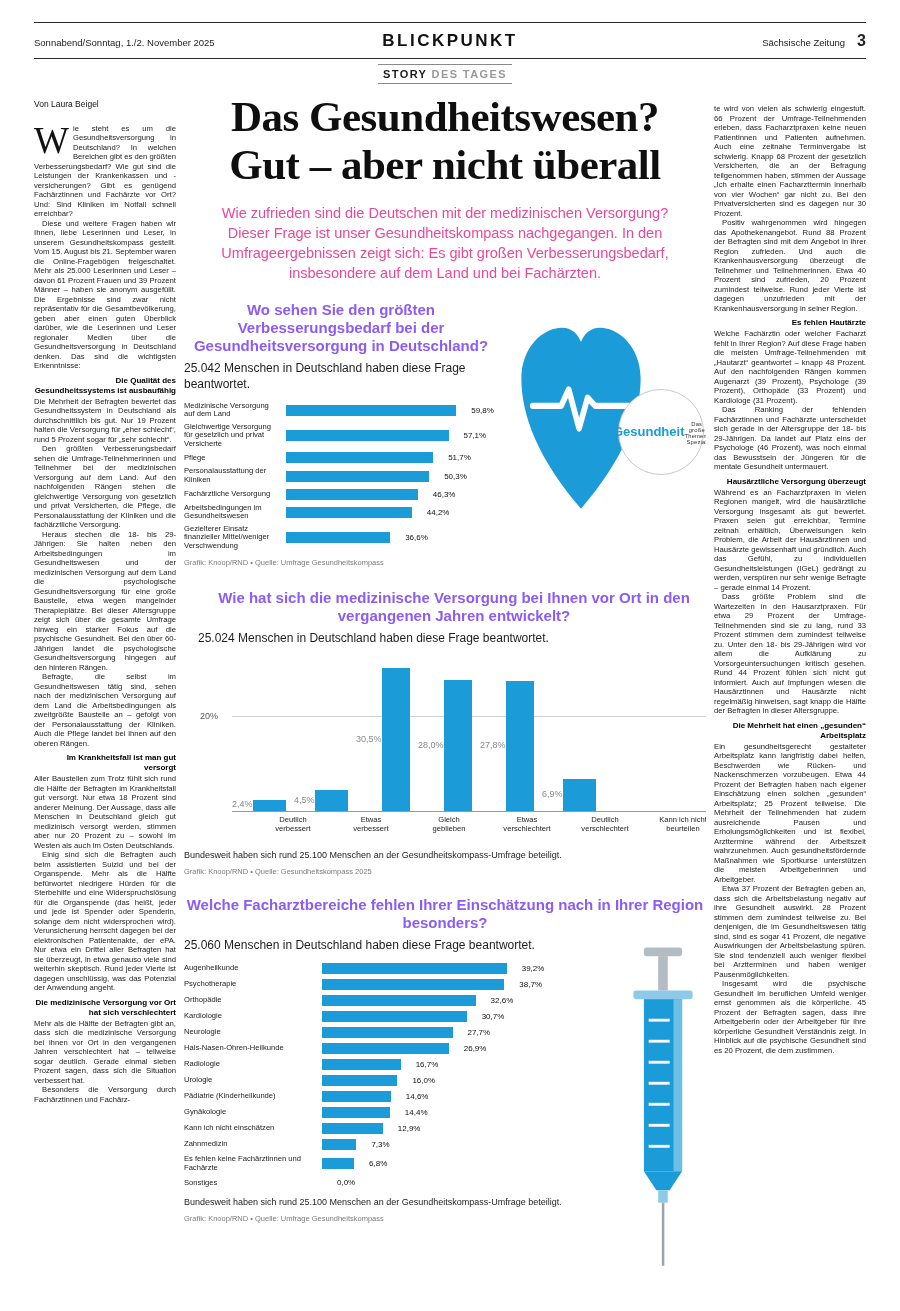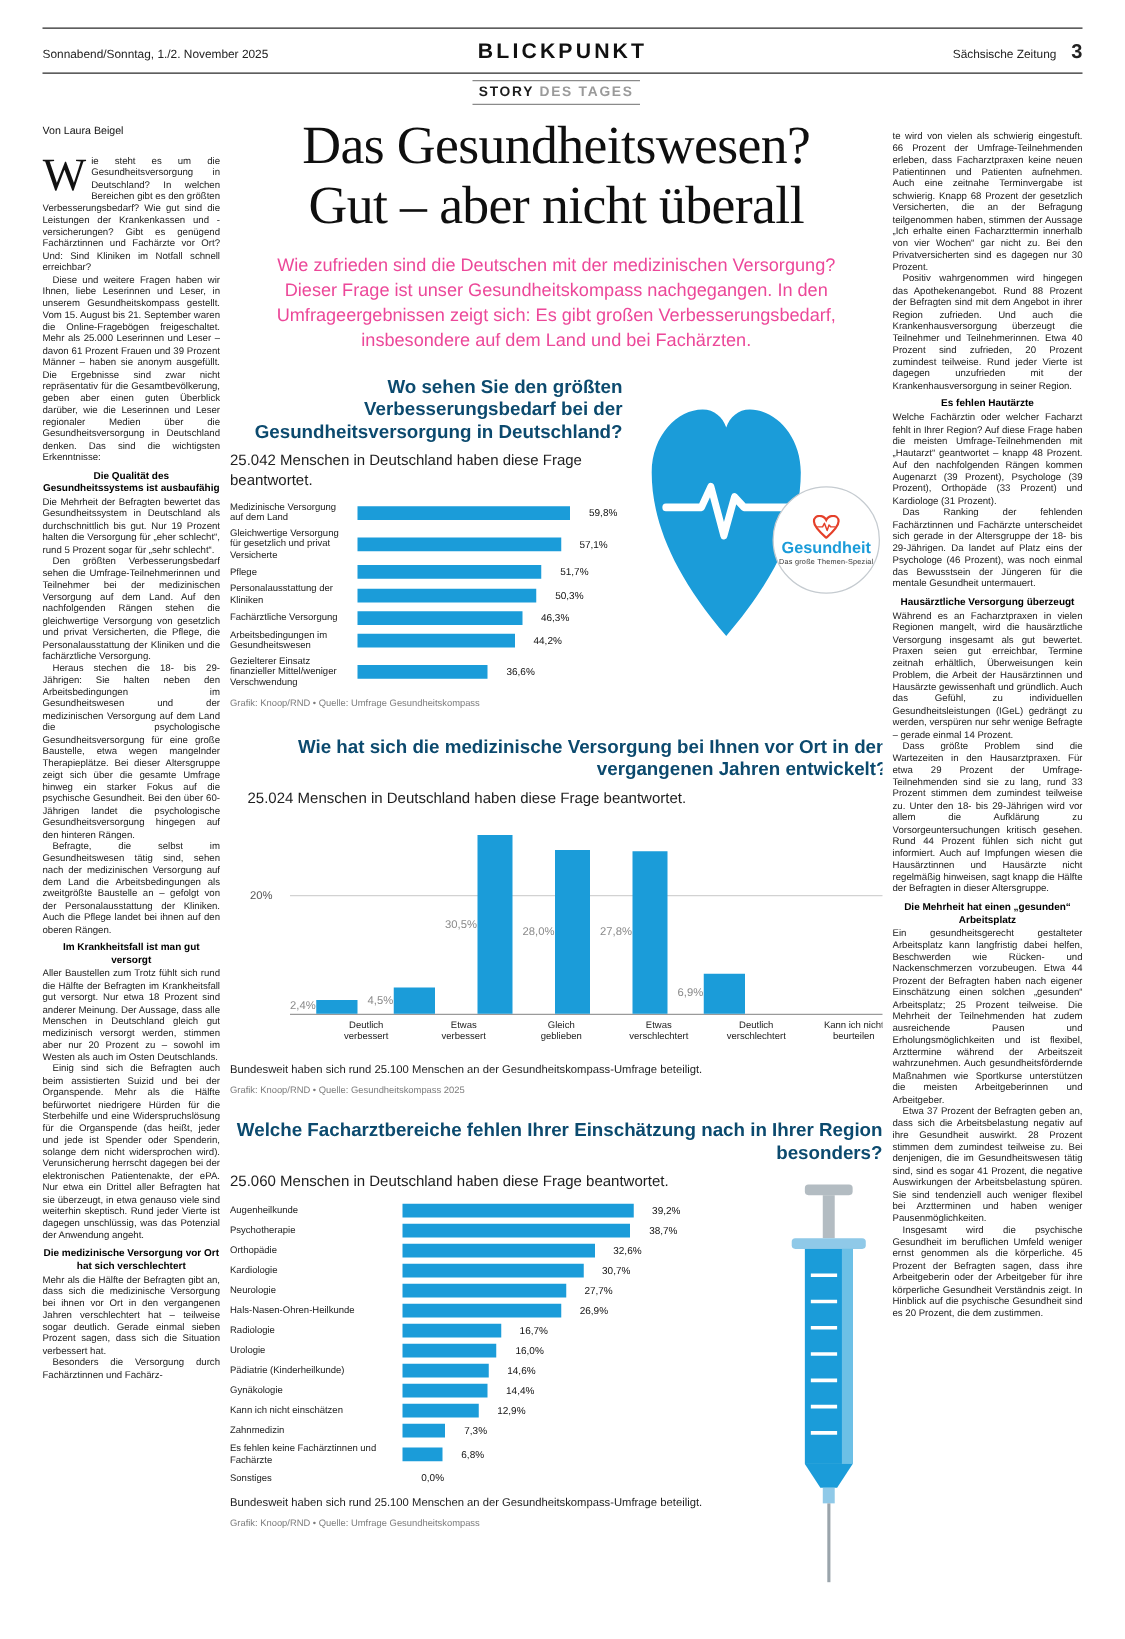--- a/index.html
+++ b/index.html
@@ -13,52 +13,52 @@
   .masthead .section{font-size:17px;font-weight:bold;letter-spacing:2.5px;color:#111}
   .masthead .paper{flex:1;text-align:right;font-size:9.5px;color:#222}
   .masthead .pagenum{font-size:16px;margin-left:12px;font-weight:bold}
 
   
   .col{font-size:7.7px;line-height:9.5px;text-align:justify;color:#222;hyphens:auto;overflow-wrap:break-word}
   .left-col{position:absolute;left:34px;top:100px;width:142px;height:1202px;overflow:hidden}
   .right-col{position:absolute;left:714px;top:104px;width:152px;height:1200px;overflow:hidden}
   .col p{text-indent:8px;margin:0}
   .col p.no-indent{text-indent:0}
-  .col h4{font-size:8px;line-height:10px;margin:5px 0 1px;color:#000;text-align:center}
+  .col h4{font-size:8px;line-height:10px;margin:5px 0 1px;color:#000;text-align:right}
   .byline{font-size:8.5px;margin-bottom:14px;color:#111}
   .dropcap{float:left;font-family:"Liberation Serif",serif;font-size:37px;line-height:29px;padding:2px 4px 0 0;color:#111}
 
   
   .center-col{position:absolute;left:184px;top:64px;width:522px;height:1246px;overflow:hidden}
   .kicker{width:134px;margin:0 auto;text-align:center;border-top:1px solid #8a8a8a;border-bottom:1px solid #8a8a8a;padding:3px 0;font-size:11px;font-weight:bold;letter-spacing:1.4px}
   .kicker .k2{color:#9a9a9a}
-  .headline{font-family:"Liberation Serif",serif;font-size:43px;line-height:1.12;text-align:center;margin-top:9px;color:#0f0f0f;letter-spacing:-0.5px;font-weight:normal}
+  .headline{font-family:"Liberation Serif",serif;font-size:43px;line-height:1.12;text-align:center;margin-top:9px;color:#0f0f0f;letter-spacing:-0.5px;font-weight:bold}
   .lede{font-size:14.5px;line-height:1.38;text-align:center;color:#ec4899;max-width:480px;margin:14px auto 18px}
 
   
-  .chart-title{font-size:15px;line-height:1.2;font-weight:bold;color:#0c4a6e;text-align:right}
+  .chart-title{font-size:15px;line-height:1.2;font-weight:bold;color:#8b5cf6;text-align:center}
   .chart-sub{font-size:12px;line-height:1.3;margin-top:6px;color:#1d1d1d}
   .credit{font-size:7.5px;color:#7c7c7c;margin-top:7px}
   .footnote{font-size:9px;color:#1d1d1d;margin-top:9px}
 
   
   .hrow{display:flex;align-items:center;margin-bottom:4px}
   .hlabel{font-size:7.6px;line-height:8.6px;color:#222;padding-right:6px;text-align:left}
   .harea{flex:1;display:flex;align-items:center}
   .hbar{height:11px;background:var(--accent);flex-shrink:0}
   .hval{font-size:8px;margin-left:15px;color:#111;white-space:nowrap}
 
   
   .chart1{display:flex;gap:10px;margin-top:6px}
   .c1-left{width:314px}
   .c1-left .hrows{margin-top:9px}
   .c1 .hlabel, .c1-left .hlabel{width:102px}
   .c1-right{position:relative;flex:1;height:252px}
   .heart-svg{position:absolute;left:2px;top:2px}
-  .logo-circle{position:absolute;right:2px;top:88px;width:86px;height:86px;border-radius:50%;border:1px solid #c5cbd0;background:#fff;display:flex;flex-direction:column;align-items:center;justify-content:center;text-align:center}
+  .logo-circle{position:absolute;right:2px;top:88px;width:86px;height:86px;border-radius:50%;border:1px solid #c5cbd0;background:#fff;display:flex;flex-direction:row;align-items:center;justify-content:center;text-align:center}
   .logo-title{font-size:13px;font-weight:bold;color:var(--accent);line-height:1.05}
   .logo-sub{font-size:5.8px;color:#333;margin-top:2px;letter-spacing:.2px}
 
   
   .chart2{margin-top:22px}
   .c2-flex{display:flex;gap:14px}
   .c2-right{flex:1}
   .vwrap{position:relative;margin-top:16px;padding-left:34px}
   .vplot{display:flex;align-items:flex-end;gap:8px;height:150px;border-bottom:1px solid #9a9a9a;position:relative}
   .vcol{width:54px;display:flex;flex-direction:row;align-items:center;justify-content:flex-end;position:relative;z-index:1}

